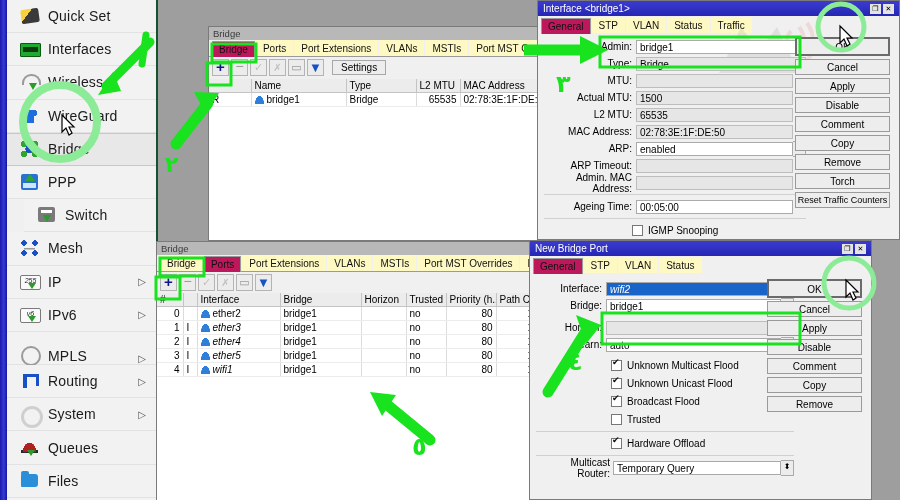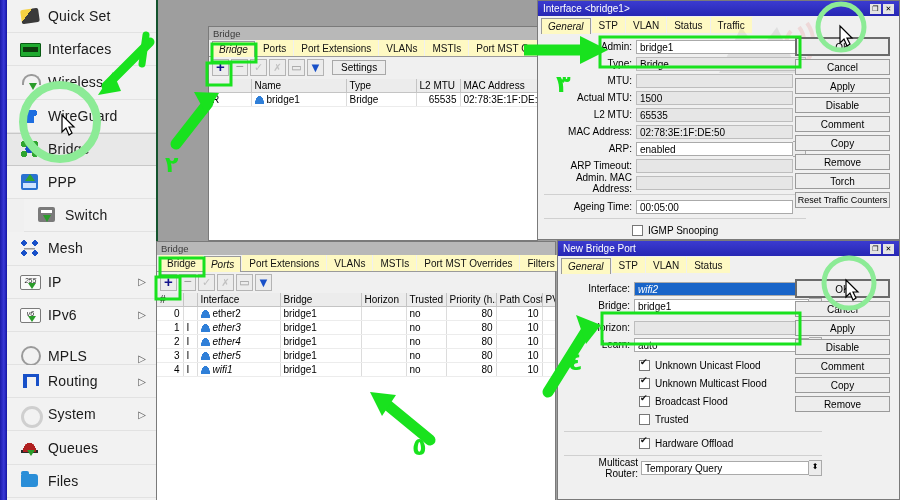--- a/index.html
+++ b/index.html
@@ -70,21 +70,21 @@
   .icn-queues:after{content:"";position:absolute;left:6px;top:10px;width:0;height:0;border-left:4px solid transparent;border-right:4px solid transparent;border-top:6px solid #2a9c2a;}
   .icn-files{left:2px;top:3px;width:17px;height:13px;background:#2a8ed8;border-radius:1px 3px 3px 1px;}
   .icn-files:before{content:"";position:absolute;left:0;top:-3px;width:8px;height:3px;background:#2a8ed8;border-radius:2px 2px 0 0;}
 
   
   .win{position:absolute;background:#f0f0f0;border:1px solid #7a7a7a;box-sizing:border-box;}
   .win-title{height:13px;background:#b8b8b8;color:#3a3a3a;font-size:9.5px;padding:1px 4px;box-sizing:border-box;}
   .win-title.blue{background:linear-gradient(#3b3bd0,#2626b4);color:#fff;font-size:10px;padding:1px 5px;height:15px;}
   .tabs{display:flex;align-items:flex-end;height:17px;padding-left:3px;background:#f0f0f0;border-bottom:1px solid #9a9a9a;box-sizing:border-box;}
   .tab{font-size:10px;padding:2px 6px 2px 6px;border:1px solid transparent;border-bottom:none;background:#fef9c3;margin-right:1px;color:#111;white-space:nowrap;}
-  .tab.active{background:#fef9c3;border-color:#9a9a9a;position:relative;top:1px;font-style:italic;}
+  .tab.active{background:#be185d;border-color:#9a9a9a;position:relative;top:1px;}
   .toolbar{display:flex;align-items:center;height:21px;padding-left:3px;gap:2px;background:#f0f0f0;}
   .tbtn{width:17px;height:17px;border:1px solid #b4b4b4;background:#ececec;box-sizing:border-box;position:relative;}
   .plus{color:#14148c;font-weight:bold;font-size:15px;line-height:14px;text-align:center;}
   .minus{color:#9a9a9a;font-size:14px;line-height:13px;text-align:center;}
   .chk{color:#c0c0c0;font-size:11px;line-height:15px;text-align:center;}
   .xx{color:#c0c0c0;font-size:10px;line-height:15px;text-align:center;}
   .sq{color:#9a9a9a;font-size:11px;line-height:14px;text-align:center;}
   .funnel{color:#1850c8;font-size:13px;line-height:15px;text-align:center;}
   .settings-btn{font-size:10px;border:1px solid #a8a8a8;background:#ededed;padding:1px 8px;margin-left:6px;}
 
@@ -506,21 +506,21 @@
           <td>no</td>
           <td class="num">80</td>
           <td class="num">10</td>
           <td></td>
         </tr>
       </tbody>
     </table>
   </div>
 </div>
 
-<div class="win" style="left:557px;top:240px;width:343px;height:260px;">
+<div class="win" style="left:529px;top:240px;width:343px;height:260px;">
   <div class="win-title blue" style="display:flex;align-items:center;">
     <span>New Bridge Port</span>
     <span style="margin-left:auto;display:flex;gap:2px;">
       <span style="background:#e4e4e4;color:#000;width:11px;height:10px;font-size:7px;line-height:10px;text-align:center;">❐</span>
       <span style="background:#e4e4e4;color:#000;width:11px;height:10px;font-size:7px;line-height:10px;text-align:center;">✕</span>
     </span>
   </div>
   <div class="tabs" style="border-bottom:none;">
     <div class="tab active">General</div>
     <div class="tab">STP</div>
@@ -546,25 +546,25 @@
       <div class="caret">▼</div>
     </div>
     <div class="frow">
       <div class="flabel" style="width:70px;">Learn:</div>
       <div class="fval">auto</div>
       <div class="spin">⬍</div>
     </div>
     <div style="height:4px"></div>
     <div class="cbrow" style="padding-left:75px;">
       <span class="cb on"></span>
-      <span>Unknown Unicast Flood</span>
+      <span>Unknown Multicast Flood</span>
     </div>
     <div class="cbrow" style="padding-left:75px;">
       <span class="cb on"></span>
-      <span>Unknown Multicast Flood</span>
+      <span>Unknown Unicast Flood</span>
     </div>
     <div class="cbrow" style="padding-left:75px;text-align:center;">
       <span class="cb on"></span>
       <span>Broadcast Flood</span>
     </div>
     <div class="cbrow" style="padding-left:75px;">
       <span class="cb"></span>
       <span>Trusted</span>
     </div>
     <div class="hr"></div>

